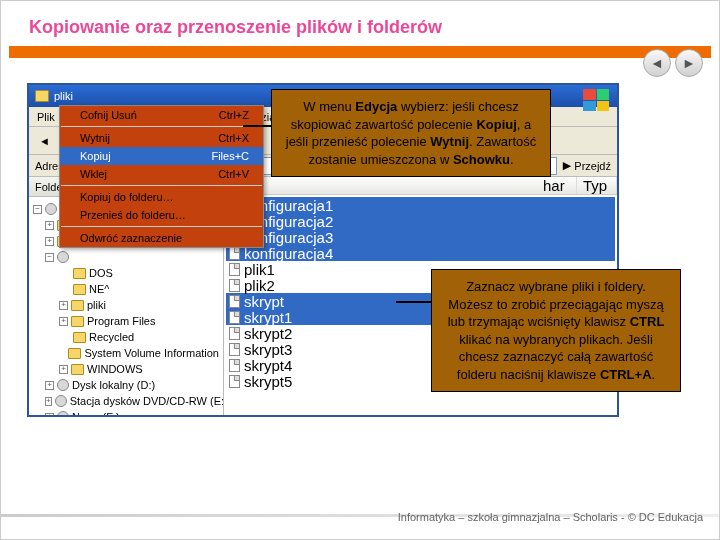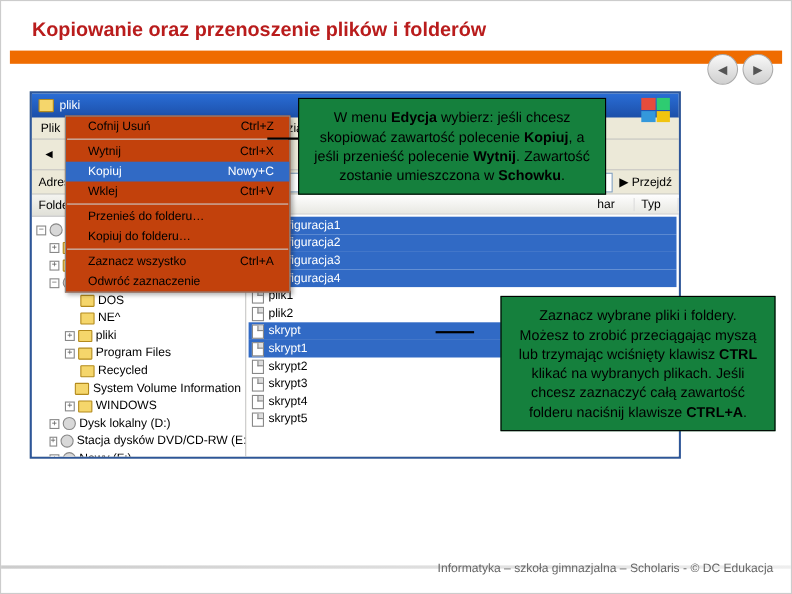--- a/index.html
+++ b/index.html
@@ -1,17 +1,17 @@
 <!DOCTYPE html>
 <html><head>
 <meta charset="utf-8">
 <style>
 *{box-sizing:border-box;margin:0;padding:0;font-family:Tahoma,Arial,sans-serif}
 body{width:720px;height:540px;background:#fff;position:relative;overflow:hidden;border:1px solid #ccc}
-.slide-title{font-size:18px;font-weight:bold;color:#b91c1c;padding:16px 28px 8px}
+.slide-title{font-size:18px;font-weight:bold;color:#ec4899;padding:16px 28px 8px}
 .orange-bar{height:12px;background:#ef6c00;margin:0 8px}
 .nav-arrows{position:absolute;top:48px;right:16px;display:flex;gap:4px}
 .nav-arrow{width:28px;height:28px;border-radius:50%;background:linear-gradient(180deg,#f8f8f8,#d0d0d0);border:1px solid #aaa;display:flex;align-items:center;justify-content:center;color:#555;font-size:14px}
 .scr{position:absolute;top:82px;left:26px;width:592px;height:334px;border:2px solid #2d5699;background:#ece9d8}
 .win-title{height:22px;background:linear-gradient(180deg,#2a6dd6,#1c4fa8);color:#fff;display:flex;align-items:center;padding:0 6px;font-size:11px;gap:5px}
 .win-ico{width:14px;height:12px;background:#f5d66b;border:1px solid #b38a1c;border-radius:1px}
 .menubar{height:20px;background:#ece9d8;display:flex;align-items:center;font-size:11px;border-bottom:1px solid #bbb}
 .menubar span{padding:2px 8px}
 .menubar .active{background:#316ac5;color:#fff}
 .toolbar{height:28px;background:#ece9d8;border-bottom:1px solid #bbb;display:flex;align-items:center;gap:6px;padding:0 6px;font-size:11px}
@@ -21,35 +21,35 @@
 .go-btn{display:flex;align-items:center;gap:3px}
 .body-area{display:flex;height:calc(100% - 92px)}
 .folders-pane{width:195px;background:#fff;border-right:1px solid #bbb;font-size:11px;overflow:hidden}
 .fp-head{height:20px;background:linear-gradient(180deg,#f4f4f0,#e0e0d8);border-bottom:1px solid #bbb;padding:2px 6px;display:flex;justify-content:space-between;align-items:center}
 .tree{padding:4px 2px}
 .tree-row{display:flex;align-items:center;height:16px;padding:0 2px;gap:3px;white-space:nowrap}
 .sq{width:9px;height:9px;border:1px solid #888;display:inline-flex;align-items:center;justify-content:center;font-size:8px;line-height:1;color:#555;background:#fff}
 .fico{width:13px;height:11px;background:#f5d66b;border:1px solid #b38a1c;border-radius:1px;flex-shrink:0}
 .dico{width:12px;height:12px;border-radius:50%;background:#d8d8d8;border:1px solid #888;flex-shrink:0}
 .ind1{padding-left:14px}.ind2{padding-left:28px}
-.list-pane{flex:1;background:#fff;font-size:11px}
+.list-pane{flex:1;background:#fff;font-size:15px}
 .cols{height:18px;background:linear-gradient(180deg,#fefefe,#e8e8e2);border-bottom:1px solid #ccc;display:flex;align-items:center}
 .cols span{padding:0 6px;border-right:1px solid #ddd}
 .files{padding:2px}
 .frow{display:flex;align-items:center;height:16px;gap:4px;padding:0 3px}
 .frow.sel{background:#316ac5;color:#fff}
 .doc-ico{width:11px;height:13px;background:#fff;border:1px solid #888;position:relative;flex-shrink:0}
 .doc-ico::before{content:"";position:absolute;top:0;right:0;width:4px;height:4px;background:#ddd;border-left:1px solid #888;border-bottom:1px solid #888}
 
 .dd{position:absolute;top:20px;left:30px;width:205px;background:#c2410c;border:1px solid #888;box-shadow:2px 2px 4px rgba(0,0,0,.3);font-size:11px;z-index:10}
 .dd-row{display:flex;justify-content:space-between;padding:3px 14px 3px 20px;align-items:center;height:18px}
 .dd-row.hl{background:#316ac5;color:#fff}
 .dd-sep{height:1px;background:#ccc;margin:2px 1px}
 
-.callout{position:absolute;background:#15803d;border:1px solid #000;padding:8px 10px;font-size:13px;text-align:center;z-index:20;line-height:1.35}
+.callout{position:absolute;background:#a16207;border:1px solid #000;padding:8px 10px;font-size:13px;text-align:center;z-index:20;line-height:1.35}
 .arrow-line{position:absolute;background:#000;z-index:19}
 .footer{position:absolute;bottom:16px;right:16px;font-size:11px;color:#666;}
 .footer-bar{position:absolute;bottom:22px;left:0;right:0;height:3px;background:linear-gradient(90deg,#ccc,#eee)}
 .winlogo{position:absolute;top:4px;right:8px;width:26px;height:22px;display:grid;grid-template-columns:1fr 1fr;grid-template-rows:1fr 1fr;gap:1px}
 .winlogo span:nth-child(1){background:#e74c3c}.winlogo span:nth-child(2){background:#2ecc71}.winlogo span:nth-child(3){background:#3498db}.winlogo span:nth-child(4){background:#f1c40f}
 </style>
 </head>
 <body>
 
 <div class="slide-title">Kopiowanie oraz przenoszenie plików i folderów</div>
@@ -231,51 +231,47 @@
         <span>Cofnij Usuń</span>
         <span>Ctrl+Z</span>
       </div>
       <div class="dd-sep"></div>
       <div class="dd-row">
         <span>Wytnij</span>
         <span>Ctrl+X</span>
       </div>
       <div class="dd-row hl">
         <span>Kopiuj</span>
-        <span>Nowy+C</span>
+        <span>Files+C</span>
       </div>
       <div class="dd-row">
         <span>Wklej</span>
         <span>Ctrl+V</span>
       </div>
       <div class="dd-sep"></div>
       <div class="dd-row">
+        <span>Kopiuj do folderu…</span>
+        <span></span>
+      </div>
+      <div class="dd-row">
         <span>Przenieś do folderu…</span>
         <span></span>
       </div>
-      <div class="dd-row">
-        <span>Kopiuj do folderu…</span>
-        <span></span>
-      </div>
       <div class="dd-sep"></div>
-      <div class="dd-row">
-        <span>Zaznacz wszystko</span>
-        <span>Ctrl+A</span>
-      </div>
       <div class="dd-row">
         <span>Odwróć zaznaczenie</span>
         <span></span>
       </div>
     </div>
 </div>
 
 <div class="callout" style="top:88px;left:270px;width:280px">
   <span>W menu </span><b>Edycja</b><span> wybierz: jeśli chcesz skopiować zawartość polecenie </span><b>Kopiuj</b><span>, a jeśli przenieść polecenie </span><b>Wytnij</b><span>. Zawartość zostanie umieszczona w </span><b>Schowku</b><span>.</span>
 </div>
 <div class="arrow-line" style="top:124px;left:242px;width:28px;height:2px"></div>
 
-<div class="callout" style="top:268px;left:454px;width:250px">
+<div class="callout" style="top:268px;left:430px;width:250px">
   <span>Zaznacz wybrane pliki i foldery. Możesz to zrobić przeciągając myszą lub trzymając wciśnięty klawisz </span><b>CTRL</b><span> klikać na wybranych plikach. Jeśli chcesz zaznaczyć całą zawartość folderu naciśnij klawisze </span><b>CTRL+A</b><span>.</span>
 </div>
 <div class="arrow-line" style="top:300px;left:395px;width:35px;height:2px"></div>
 
 <div class="footer-bar"></div>
 <div class="footer">Informatyka – szkoła gimnazjalna – Scholaris - © DC Edukacja</div>
 
 </body></html>

